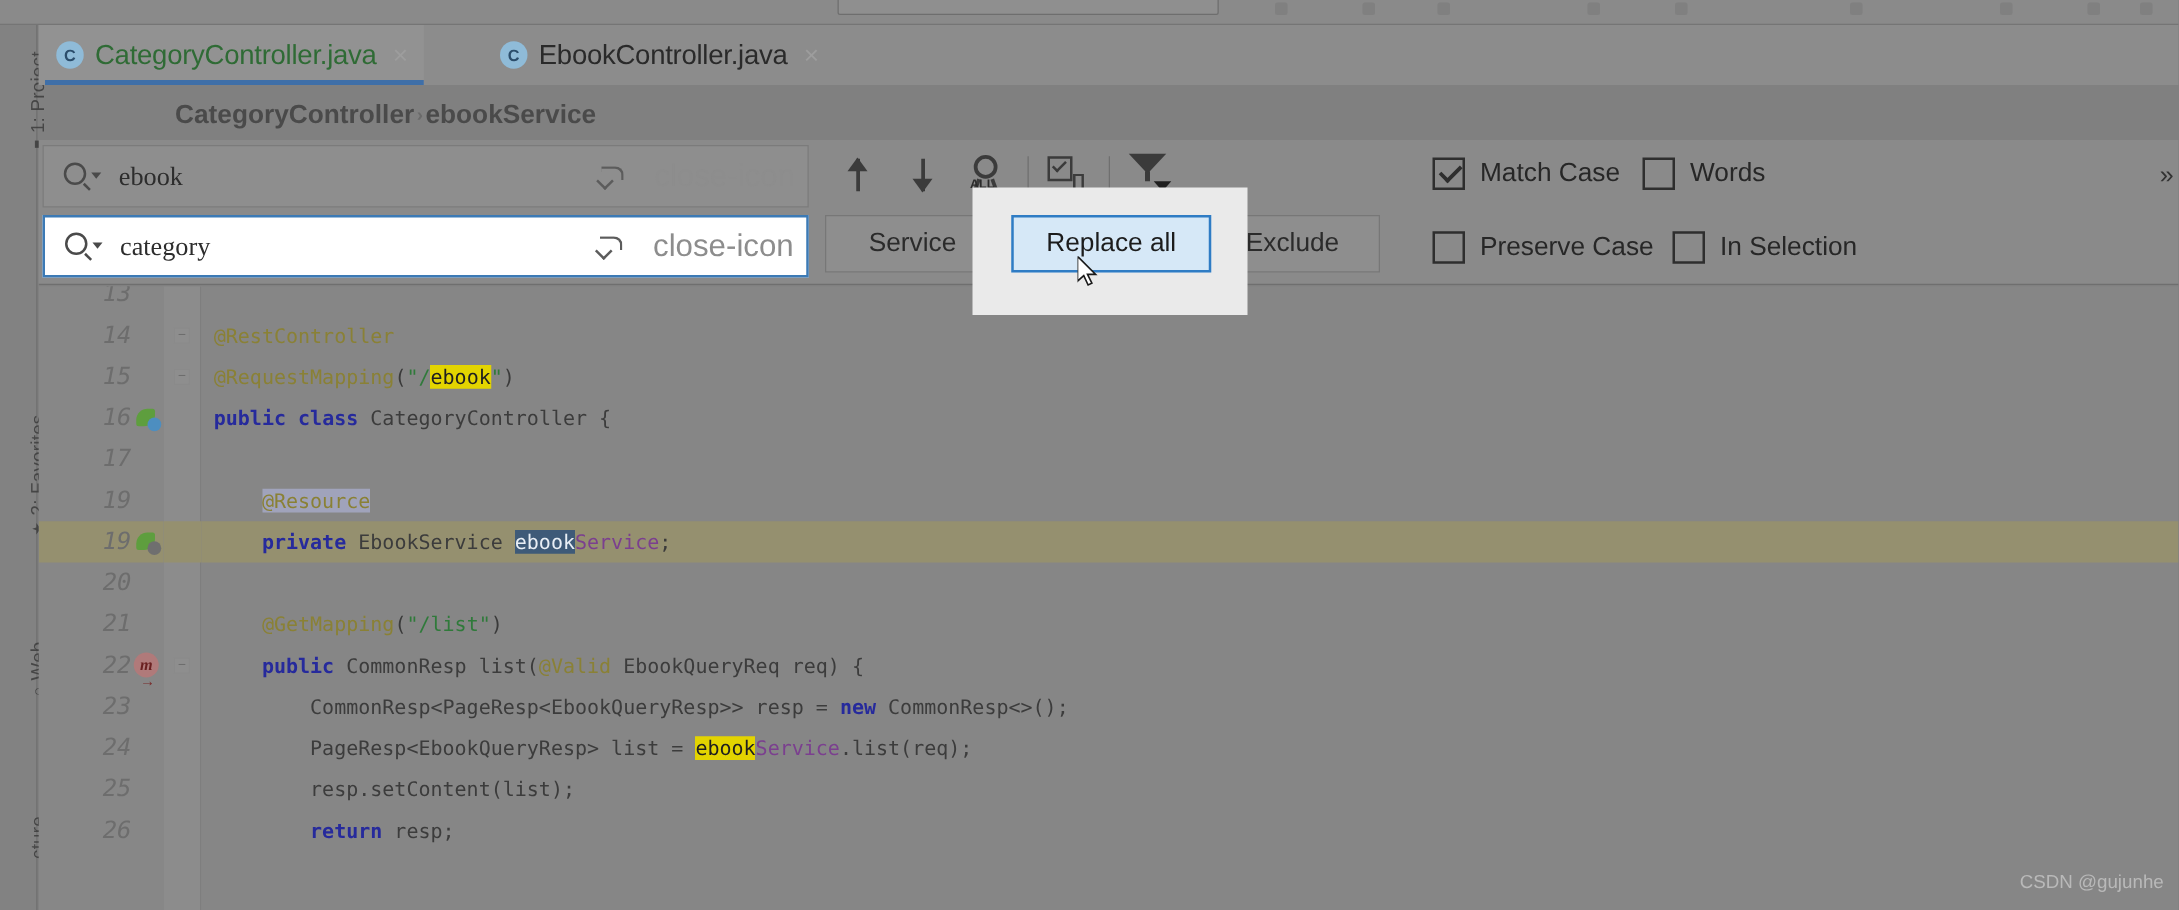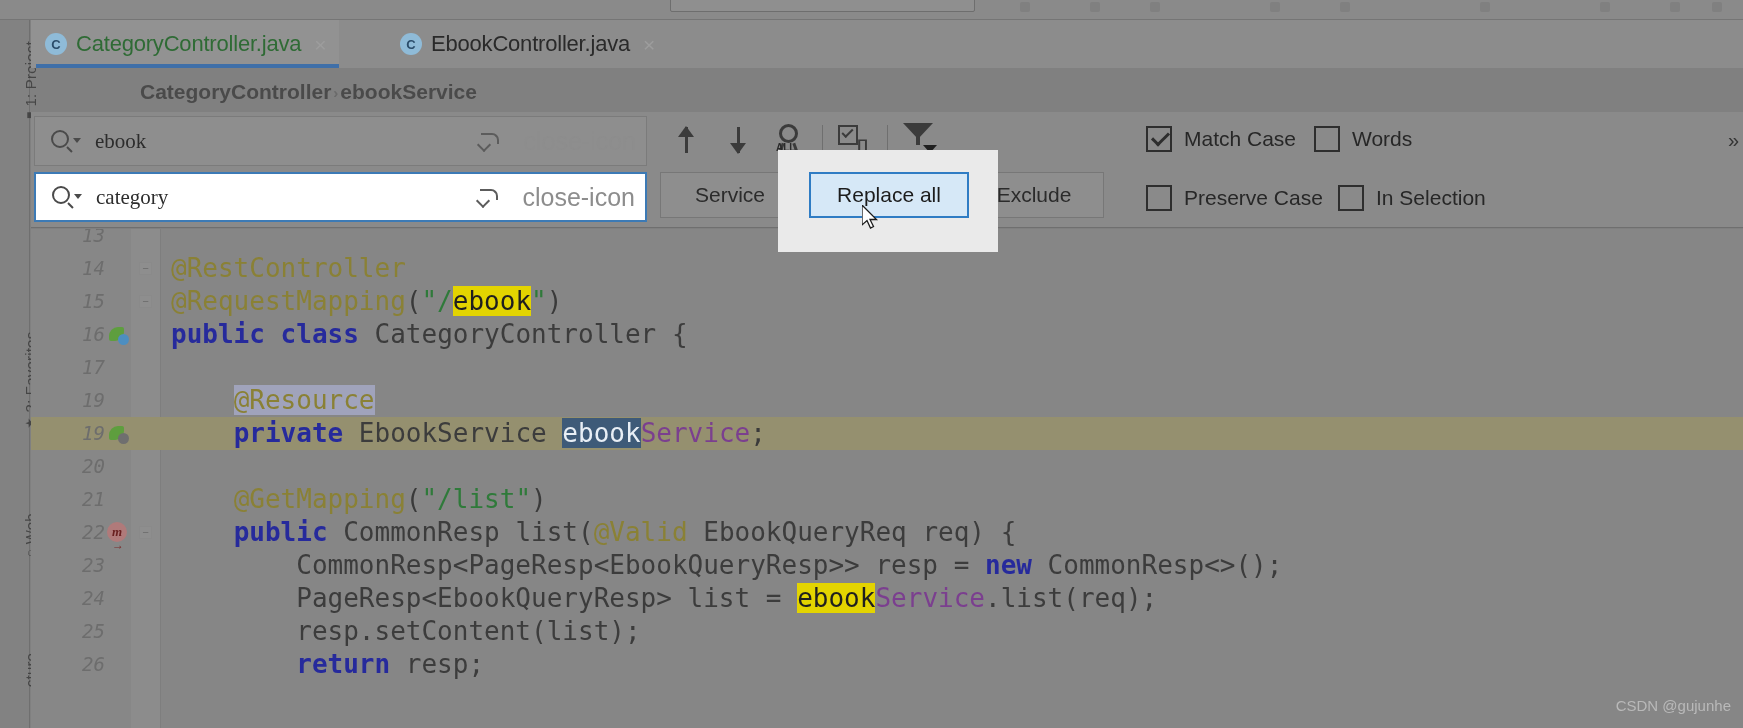--- a/index.html
+++ b/index.html
@@ -268,21 +268,21 @@
     background: #8c8c8c;
     border-right: 1px solid #7e7e7e;
   }
   .codearea {
     position: absolute; left: 130px; top: 0; right: 0; bottom: 0;
     background: #868686;
   }
   .line {
     position: relative; height: 33px; line-height: 33px;
     font-family: "DejaVu Sans Mono", monospace;
-    font-size: 26px;
+    font-size: 16px;
     white-space: pre;
   }
   .line.hl { background: #95906f; }
   .lnum {
     position: absolute; left: 0; width: 74px; text-align: right;
     font-family: "DejaVu Sans Mono", monospace;
     font-size: 19px; color: #6d6d6d;
     height: 33px; line-height: 33px;
   }
   .ln-row { position: relative; height: 33px; font-style: italic; }

